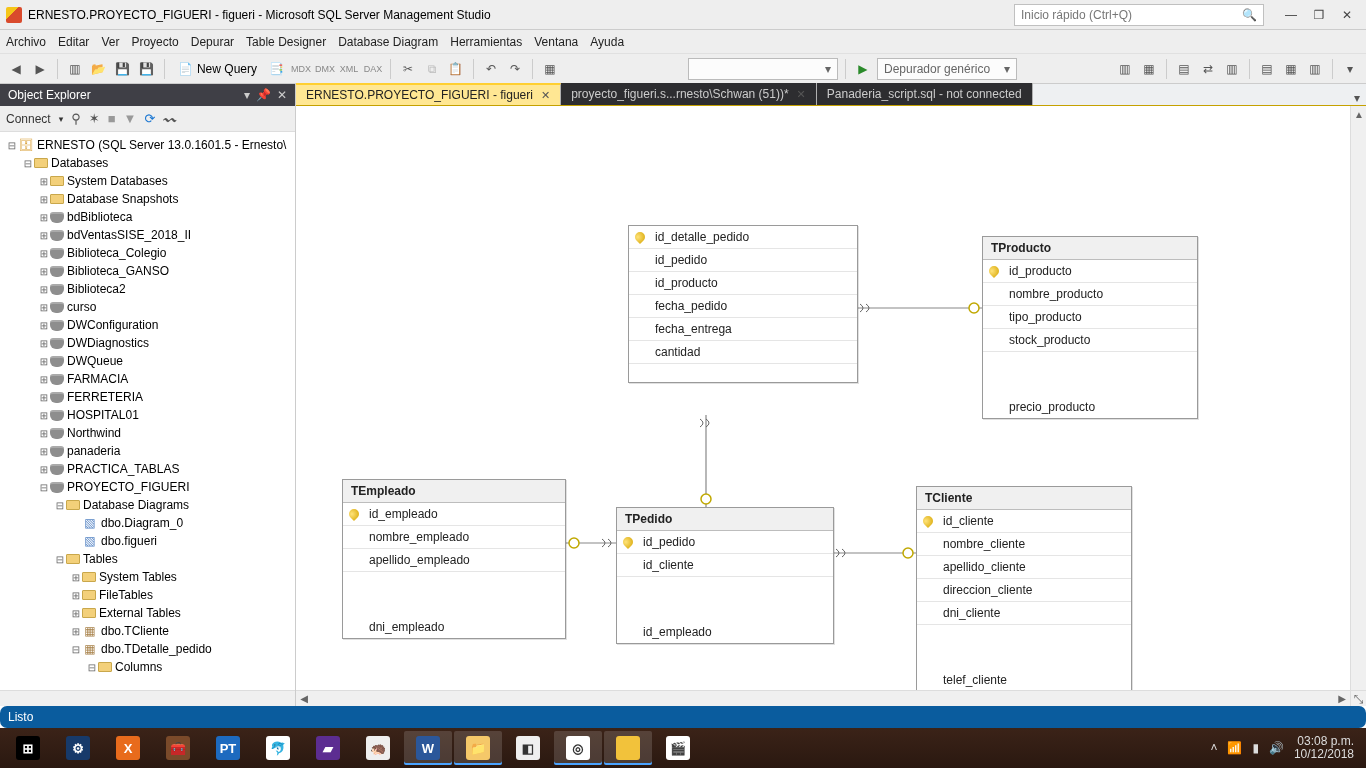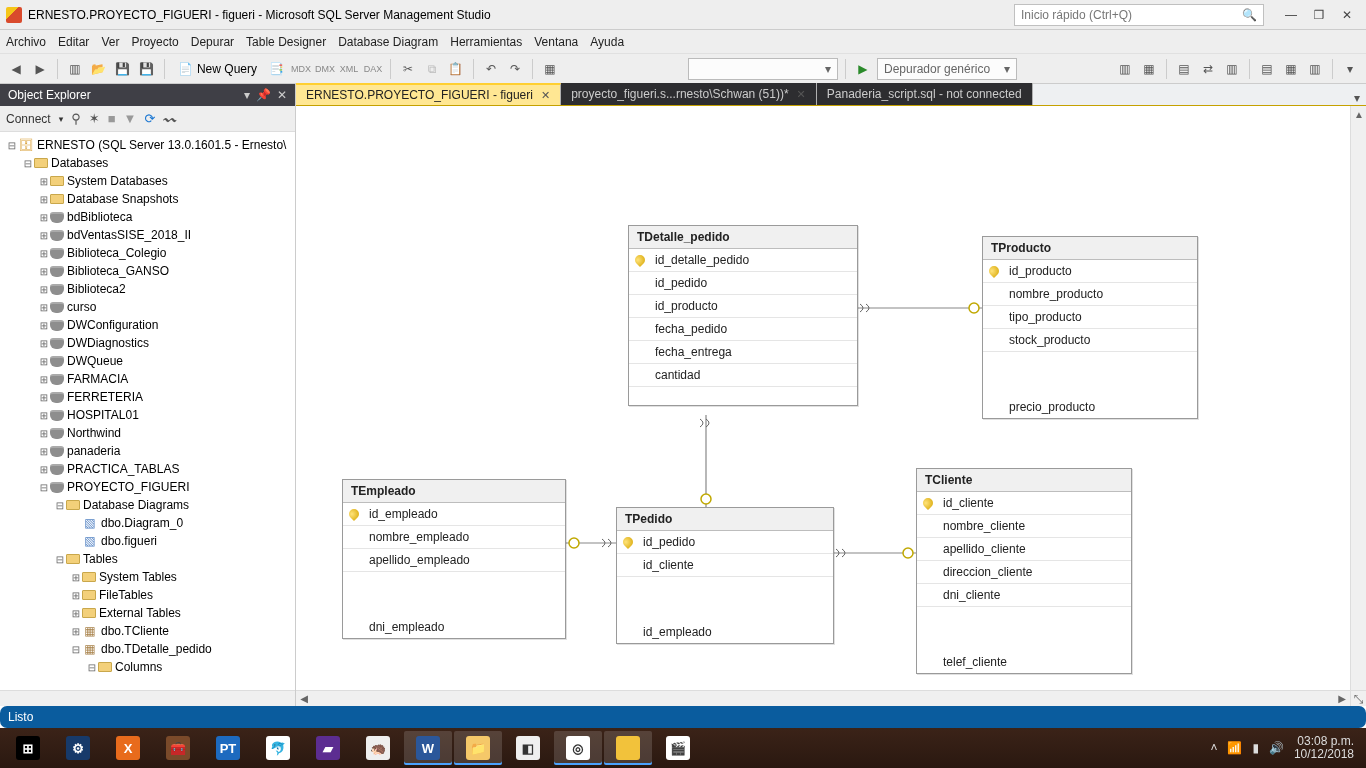--- a/index.html
+++ b/index.html
@@ -359,21 +359,20 @@
             <path d="M404 313 q6 4 0 8 M410 313 q6 4 0 8" class="infsym"></path>
             <circle cx="410" cy="393" r="5" class="endpt"></circle>
             <path d="M270,437 L320,437" class="conn"></path>
             <circle cx="278" cy="437" r="5" class="endpt"></circle>
             <path d="M306 433 q6 4 0 8 M312 433 q6 4 0 8" class="infsym"></path>
             <path d="M538,447 L620,447" class="conn"></path>
             <path d="M540 443 q6 4 0 8 M546 443 q6 4 0 8" class="infsym"></path>
             <circle cx="612" cy="447" r="5" class="endpt"></circle>
           </svg>
       <div class="dtable" style="left: 332px; top: 119px; width: 230px;">
-            <div class="dthead">TDetalle_pedido</div>
             <div class="dcol pk">id_detalle_pedido</div>
             <div class="dcol">id_pedido</div>
             <div class="dcol">id_producto</div>
             <div class="dcol">fecha_pedido</div>
             <div class="dcol">fecha_entrega</div>
             <div class="dcol">cantidad</div>
             <div class="tail"></div>
           </div>
           <div class="dtable" style="left: 686px; top: 130px; width: 216px;">
             <div class="dthead">TProducto</div>
@@ -389,21 +388,21 @@
             <div class="dcol">nombre_empleado</div>
             <div class="dcol">apellido_empleado</div>
             <div class="dcol">dni_empleado</div>
           </div>
           <div class="dtable" style="left: 320px; top: 401px; width: 218px;">
             <div class="dthead">TPedido</div>
             <div class="dcol pk">id_pedido</div>
             <div class="dcol">id_cliente</div>
             <div class="dcol">id_empleado</div>
           </div>
-          <div class="dtable" style="left: 620px; top: 362px; width: 216px;">
+          <div class="dtable" style="left: 620px; top: 380px; width: 216px;">
             <div class="dthead">TCliente</div>
             <div class="dcol pk">id_cliente</div>
             <div class="dcol">nombre_cliente</div>
             <div class="dcol">apellido_cliente</div>
             <div class="dcol">direccion_cliente</div>
             <div class="dcol">dni_cliente</div>
             <div class="dcol">telef_cliente</div>
           </div>
         </div>
       <div class="vscroll">

